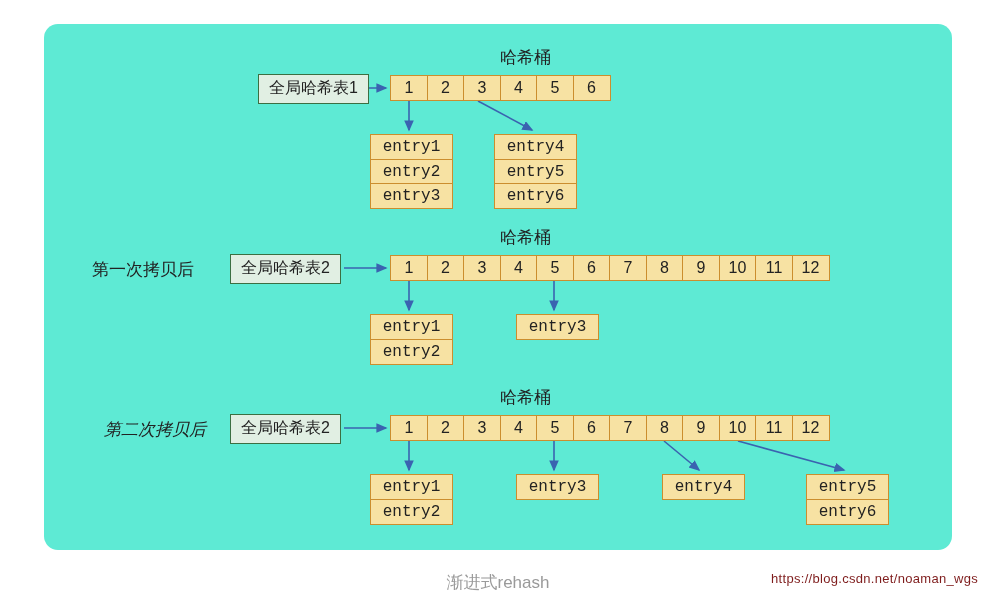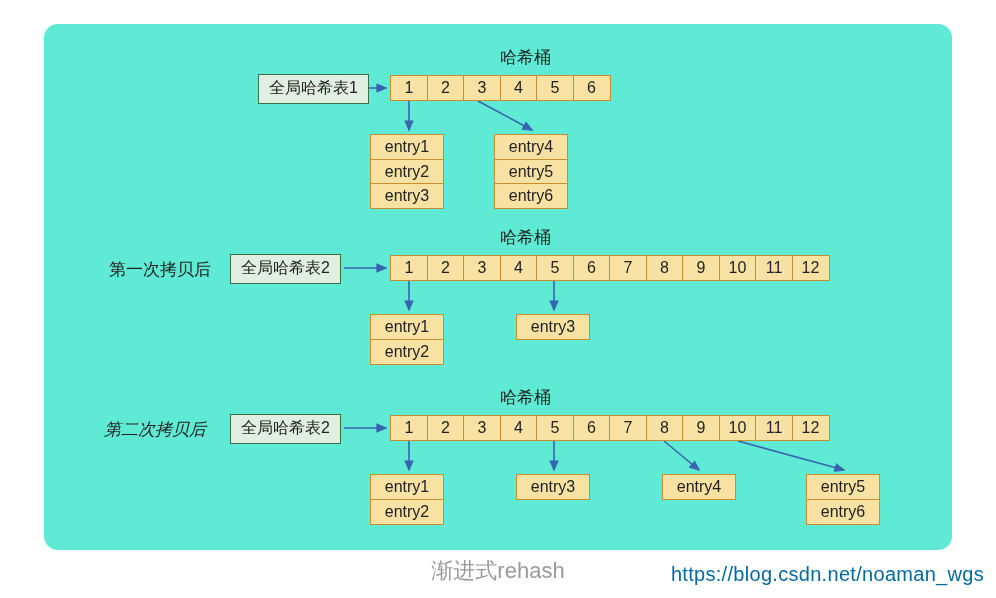--- a/index.html
+++ b/index.html
@@ -46,44 +46,45 @@
       height: 26px;
       font-size: 16px;
       margin-left: -1.5px;
       vertical-align: top;
     }
     .cell:first-child { margin-left: 0; }
     .row { display: flex; }
     .entry {
       background: #f7e2a3;
       border: 1.5px solid #cb8e2e;
-      width: 74px;
+      width: 83px;
       height: 26px;
       display: flex;
       align-items: center;
       justify-content: center;
       font-size: 16px;
       margin-top: -1.5px;
+      font-family: Liberation Mono, monospace;
     }
     .entry:first-child { margin-top: 0; }
     .entrycol { display: flex; flex-direction: column; }
     .caption {
       position: absolute;
       left: 0; right: 0;
-      bottom: 12px;
+      bottom: 4px;
       text-align: center;
       color: #9a9a9a;
-      font-size: 22px;
+      font-size: 17px;
     }
     .watermark {
       position: absolute;
-      right: 12px;
+      right: 18px;
       bottom: 12px;
-      color: #0369a1;
-      font-size: 20px;
+      color: #7f1d1d;
+      font-size: 13px;
       letter-spacing: 0.3px;
     }
     svg.arrows {
       position: absolute;
       left: 0; top: 0;
       pointer-events: none;
     }
   </style>
 </head>
 <body>
@@ -132,21 +133,21 @@
   </div>
 
   <div class="abs entrycol" style="left:450px; top:110px;">
     <div class="entry">entry4</div>
     <div class="entry">entry5</div>
     <div class="entry">entry6</div>
   </div>
 
   <div class="abs bucket-label" style="left:456px; top:202px;">哈希桶</div>
 
-  <div class="abs step-label" style="left:65px; top:234px;">第一次拷贝后</div>
+  <div class="abs step-label" style="left:48px; top:234px;">第一次拷贝后</div>
 
   <div class="abs green-box" style="left:186px; top:230px;">全局哈希表2</div>
 
   <div class="abs row" style="left:346px; top:231px;">
     <div class="cell">1</div>
     <div class="cell">2</div>
     <div class="cell">3</div>
     <div class="cell">4</div>
     <div class="cell">5</div>
     <div class="cell">6</div>

